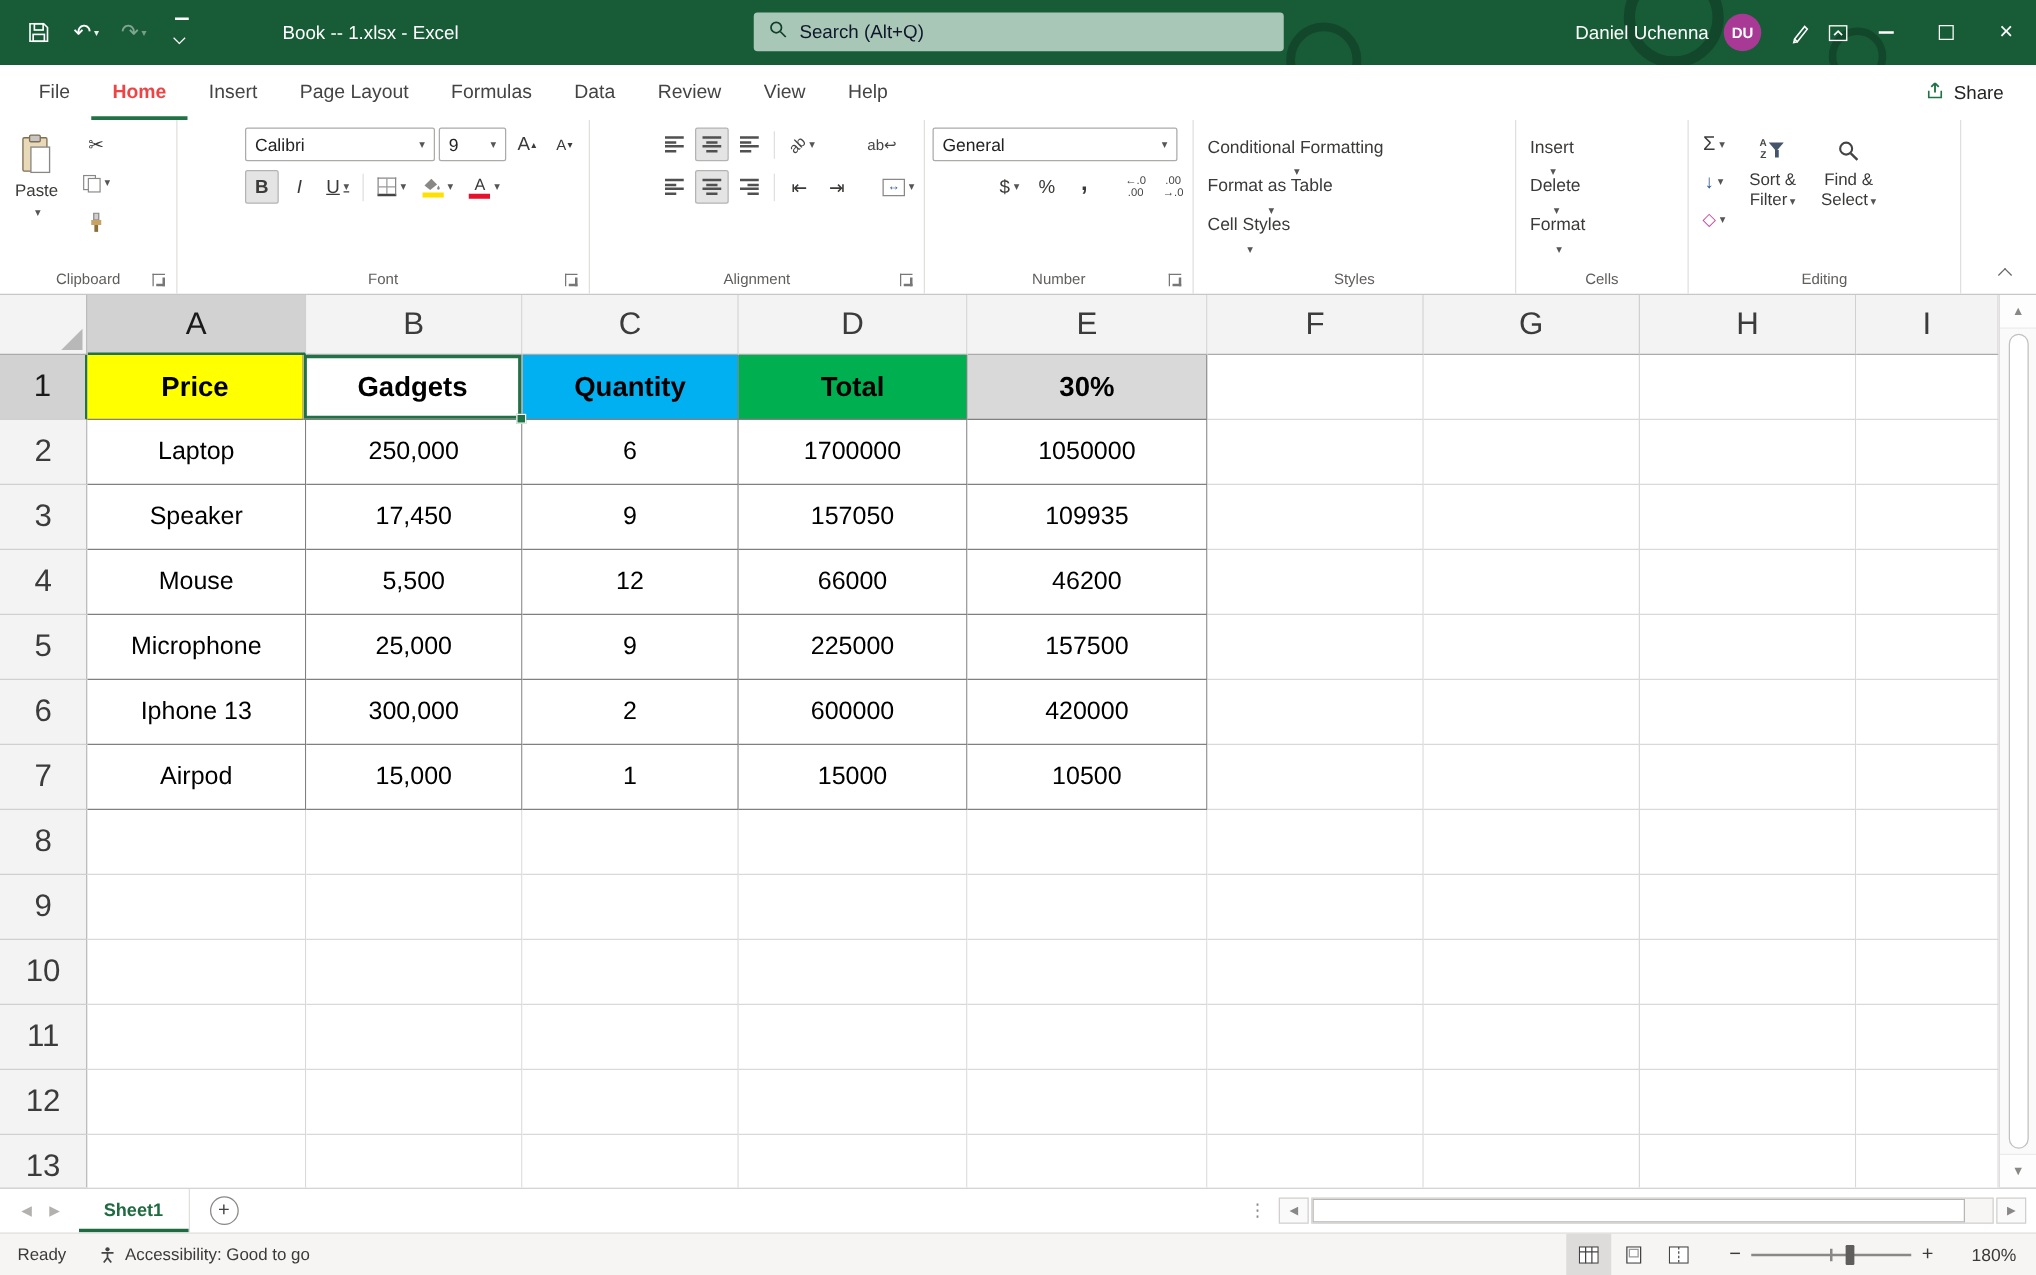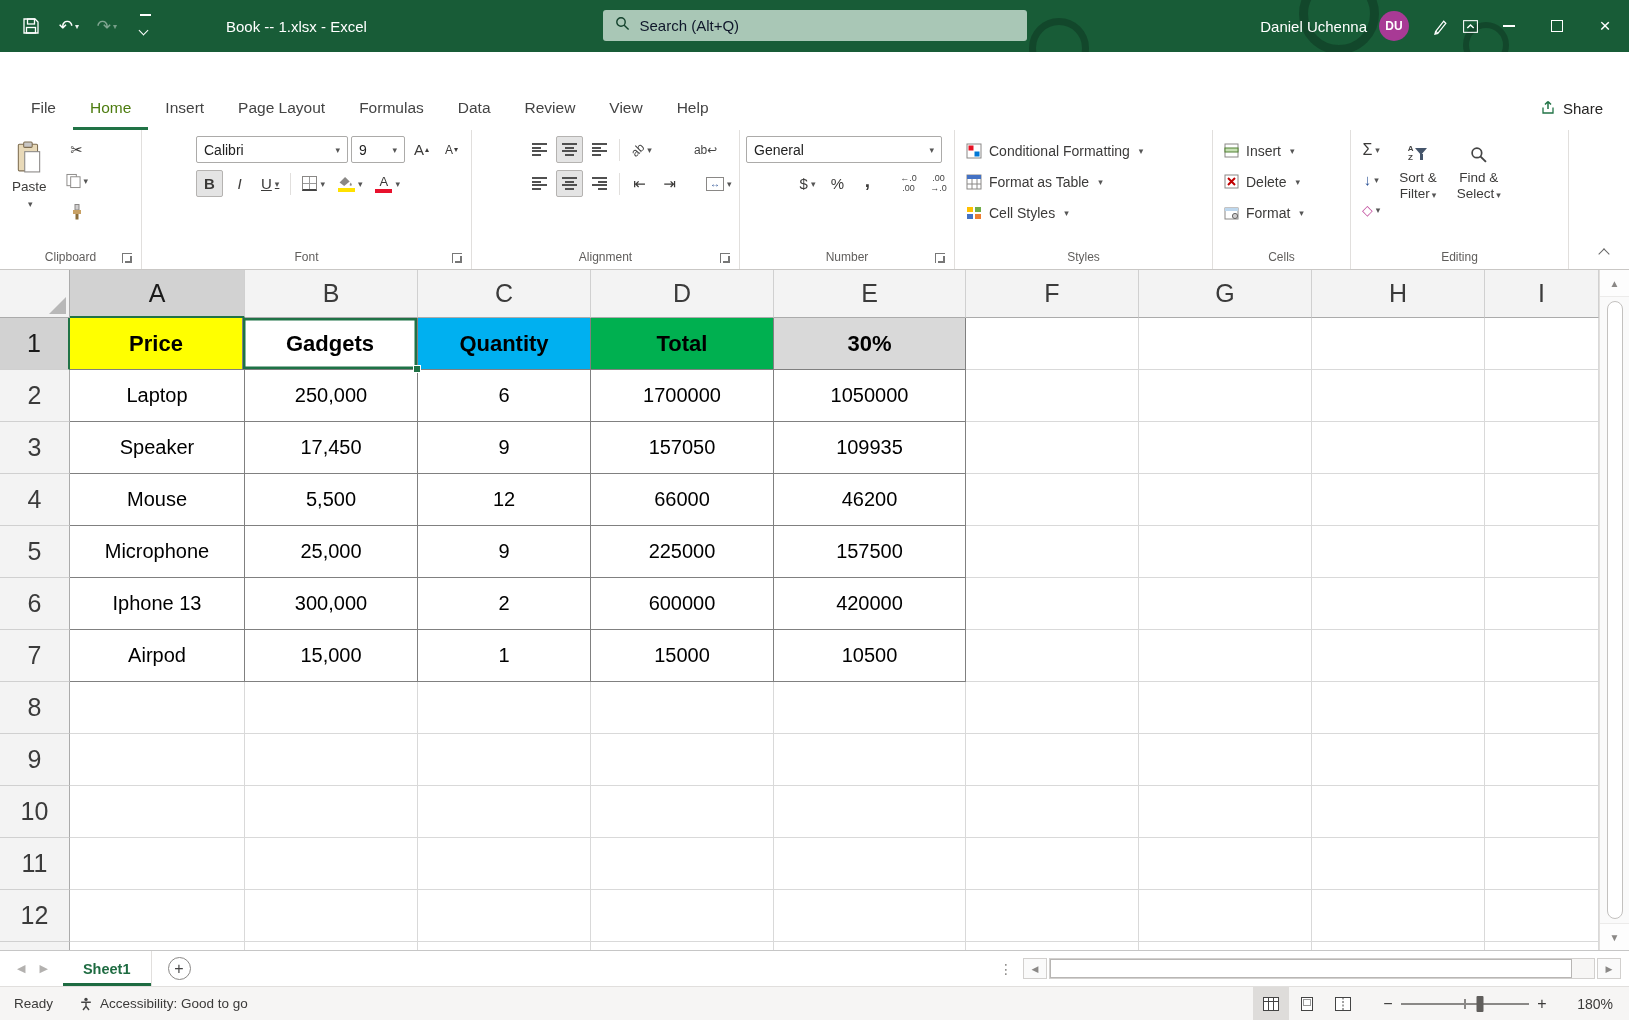--- a/index.html
+++ b/index.html
@@ -23,24 +23,24 @@
   .search{position:absolute;left:50%;top:10px;transform:translateX(-50%);width:424px;height:31px;background:#A9C7B6;border-radius:3px;display:flex;align-items:center;gap:10px;padding:0 12px;z-index:2;}
   .search-text{font-size:15px;color:#0f172a;}
   .tb-right{margin-left:auto;display:flex;align-items:center;height:100%;z-index:2;}
   .uname{font-size:15px;margin-right:12px;white-space:nowrap;}
   .avatar{width:30px;height:30px;border-radius:50%;background:#A83A95;color:#fff;font-size:12px;font-weight:bold;display:flex;align-items:center;justify-content:center;margin-right:16px;}
   .winbtn{width:48px;height:52px;display:flex;align-items:center;justify-content:center;font-size:19px;}
   .min-bar{width:12px;height:2px;background:#fff;display:block;}
   .max-box{width:12px;height:12px;border:1.6px solid #fff;display:block;}
 
   
-  .menubar{height:44px;background:#fff;display:flex;align-items:stretch;flex:0 0 auto;margin-top:34px;}
+  .menubar{height:44px;background:#fff;display:flex;align-items:stretch;flex:0 0 auto;}
   .menu-tabs{display:flex;align-items:stretch;padding-left:14px;}
   .mtab{display:flex;align-items:center;padding:0 17px;font-size:15.5px;color:#444;cursor:default;}
-  .mtab.active{color:#4d7c0f;font-weight:normal;box-shadow:inset 0 -3px 0 #217346;}
+  .mtab.active{color:#ef4444;font-weight:bold;box-shadow:inset 0 -3px 0 #217346;}
   .share{margin-left:auto;margin-right:26px;display:flex;align-items:center;gap:7px;font-size:15px;color:#252423;}
 
   
   .ribbon{height:140px;background:#fff;border-bottom:1px solid #C9C7C5;display:flex;align-items:stretch;position:relative;flex:0 0 auto;}
   .grp{display:flex;flex-direction:column;border-right:1px solid #E1DFDD;padding:6px 6px 0;position:relative;flex:0 0 auto;}
   .grp-body{flex:1;display:flex;gap:8px;align-items:flex-start;}
   .grp-body.col{flex-direction:column;gap:7px;}
   .grp-foot{height:24px;display:flex;align-items:center;justify-content:center;color:#605E5C;font-size:12px;position:relative;}
   .launcher{position:absolute;right:3px;bottom:6px;width:10px;height:10px;border-left:1px solid #777;border-top:1px solid #777;}
   .launcher::after{content:"";position:absolute;right:0px;bottom:0px;width:5px;height:5px;border-right:2px solid #777;border-bottom:2px solid #777;}
@@ -67,21 +67,21 @@
   .icon-borders{width:15px;height:15px;border:1px solid #8a8886;border-bottom:2px solid #444;background-image:linear-gradient(#9a9a9a,#9a9a9a),linear-gradient(#9a9a9a,#9a9a9a);background-size:100% 1px,1px 100%;background-position:center center;background-repeat:no-repeat;display:inline-block;}
   .lines{width:15px;height:13px;display:inline-block;background-repeat:no-repeat;background-image:linear-gradient(#505050,#505050),linear-gradient(#505050,#505050),linear-gradient(#505050,#505050),linear-gradient(#505050,#505050);background-size:15px 2px,9px 2px,15px 2px,9px 2px;}
   .lines.l{background-position:0 0,0 3.6px,0 7.2px,0 10.8px;}
   .lines.c{background-position:0 0,3px 3.6px,0 7.2px,3px 10.8px;}
   .lines.r{background-position:0 0,6px 3.6px,0 7.2px,6px 10.8px;}
   .orient{display:inline-block;transform:rotate(-45deg);font-size:12px;color:#444;}
   .wrapg{font-size:12px;color:#444;}
   .merge-box{width:18px;height:14px;border:1px solid #8a8886;display:inline-flex;align-items:center;justify-content:center;font-size:10px;color:#2F5597;}
   .num-sm{font-size:9px;color:#444;}
   .comma-g{font-size:19px;font-weight:bold;line-height:.6;margin-top:-6px;}
-  .menu-btn{display:flex;align-items:center;gap:7px;height:29px;font-size:14px;color:#3b3a39;padding:0 5px;white-space:nowrap;}
+  .menu-btn{display:flex;align-items:center;gap:7px;height:29px;font-size:14px;color:#3b3a39;padding:0 5px;white-space:nowrap;flex-direction:column;}
   .minicol{display:flex;flex-direction:column;gap:3px;}
   .sigma{font-size:16px;}
   .filldn{color:#2F5597;font-weight:bold;}
   .clearg{color:#C24F9E;font-size:14px;}
   .az{font-size:8px;font-weight:bold;color:#444;}
   .funnel{position:relative;width:13px;height:13px;display:inline-block;}
   .funnel::before{content:"";position:absolute;left:0;top:0;border-left:6px solid transparent;border-right:6px solid transparent;border-top:7px solid #44546A;}
   .funnel::after{content:"";position:absolute;left:4.5px;top:6px;width:3px;height:6px;background:#44546A;}
   .sf-icon{display:flex;align-items:center;gap:2px;height:26px;}
   .ribbon-collapse{position:absolute;right:14px;bottom:8px;width:22px;height:18px;display:flex;align-items:center;justify-content:center;}

